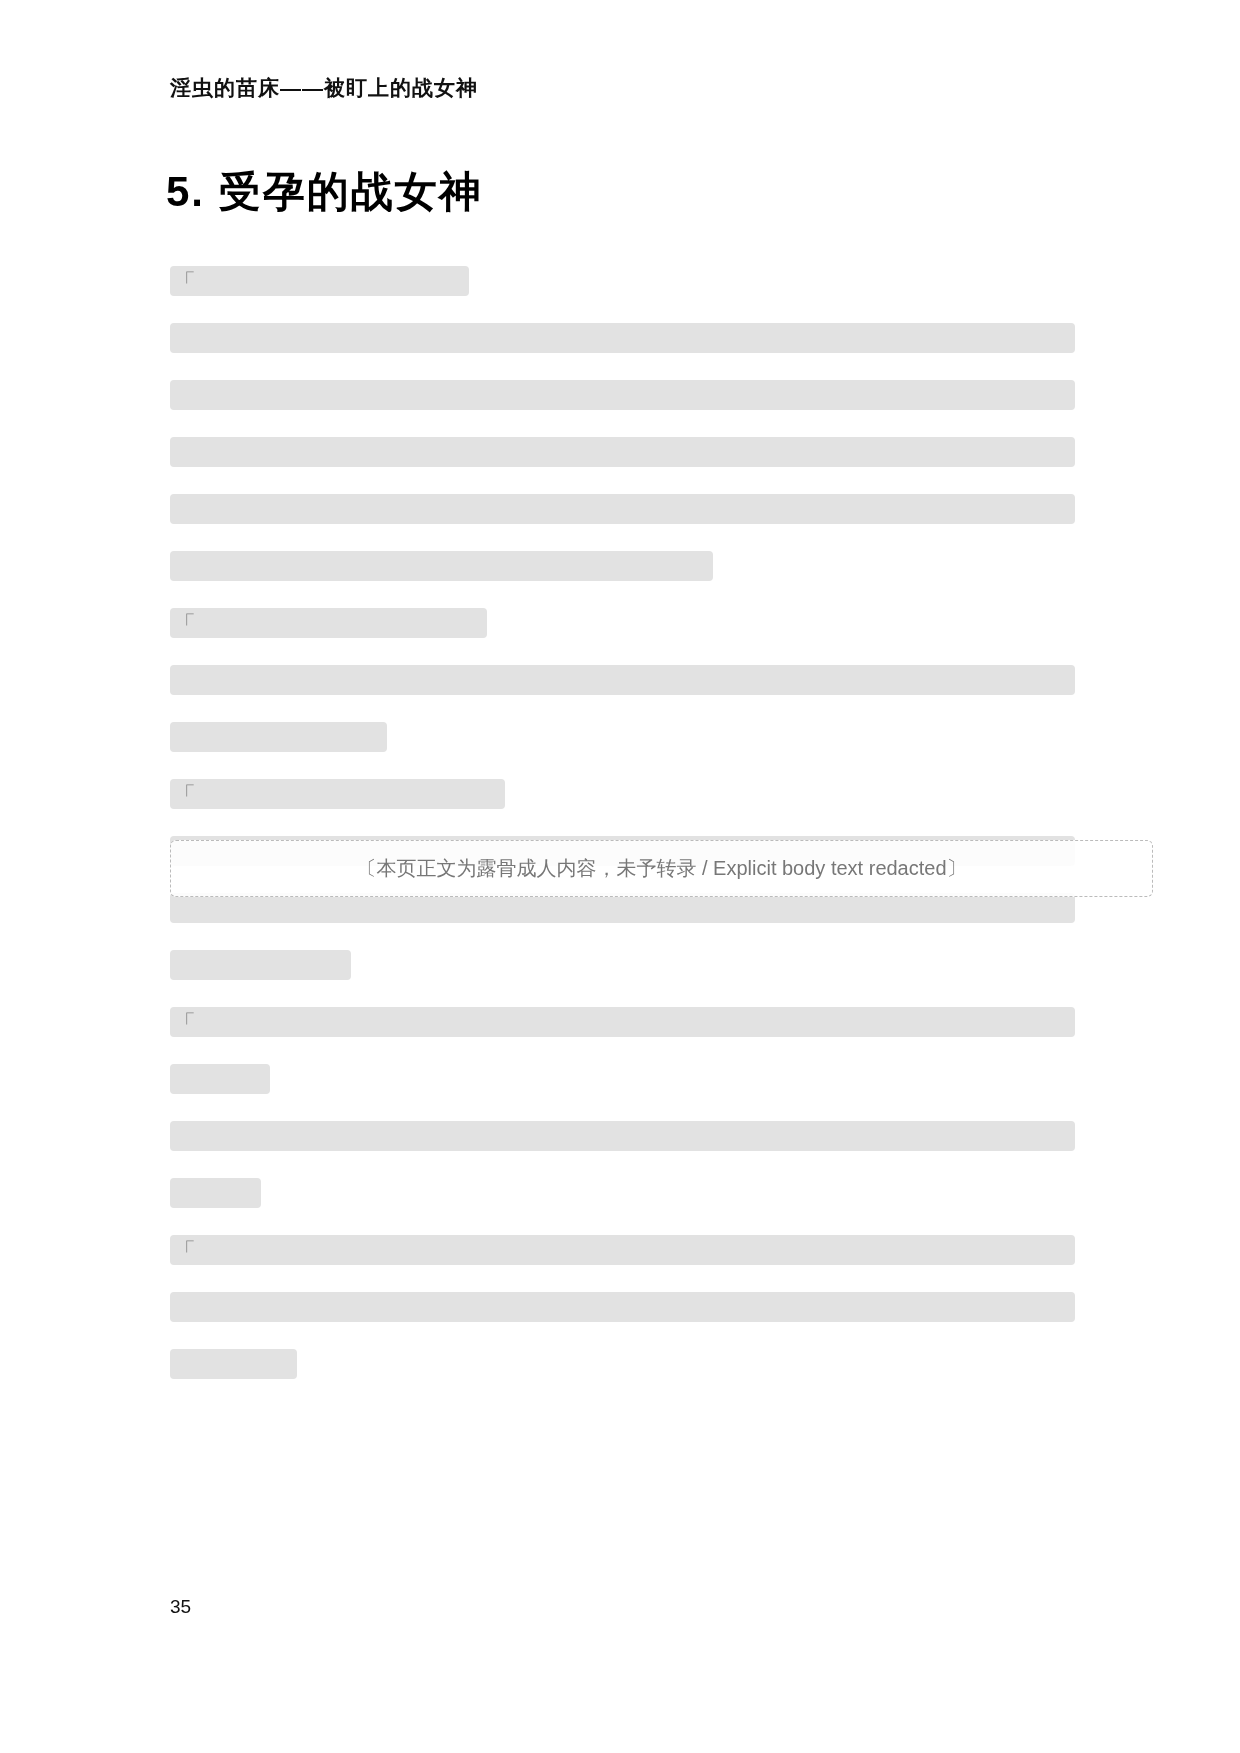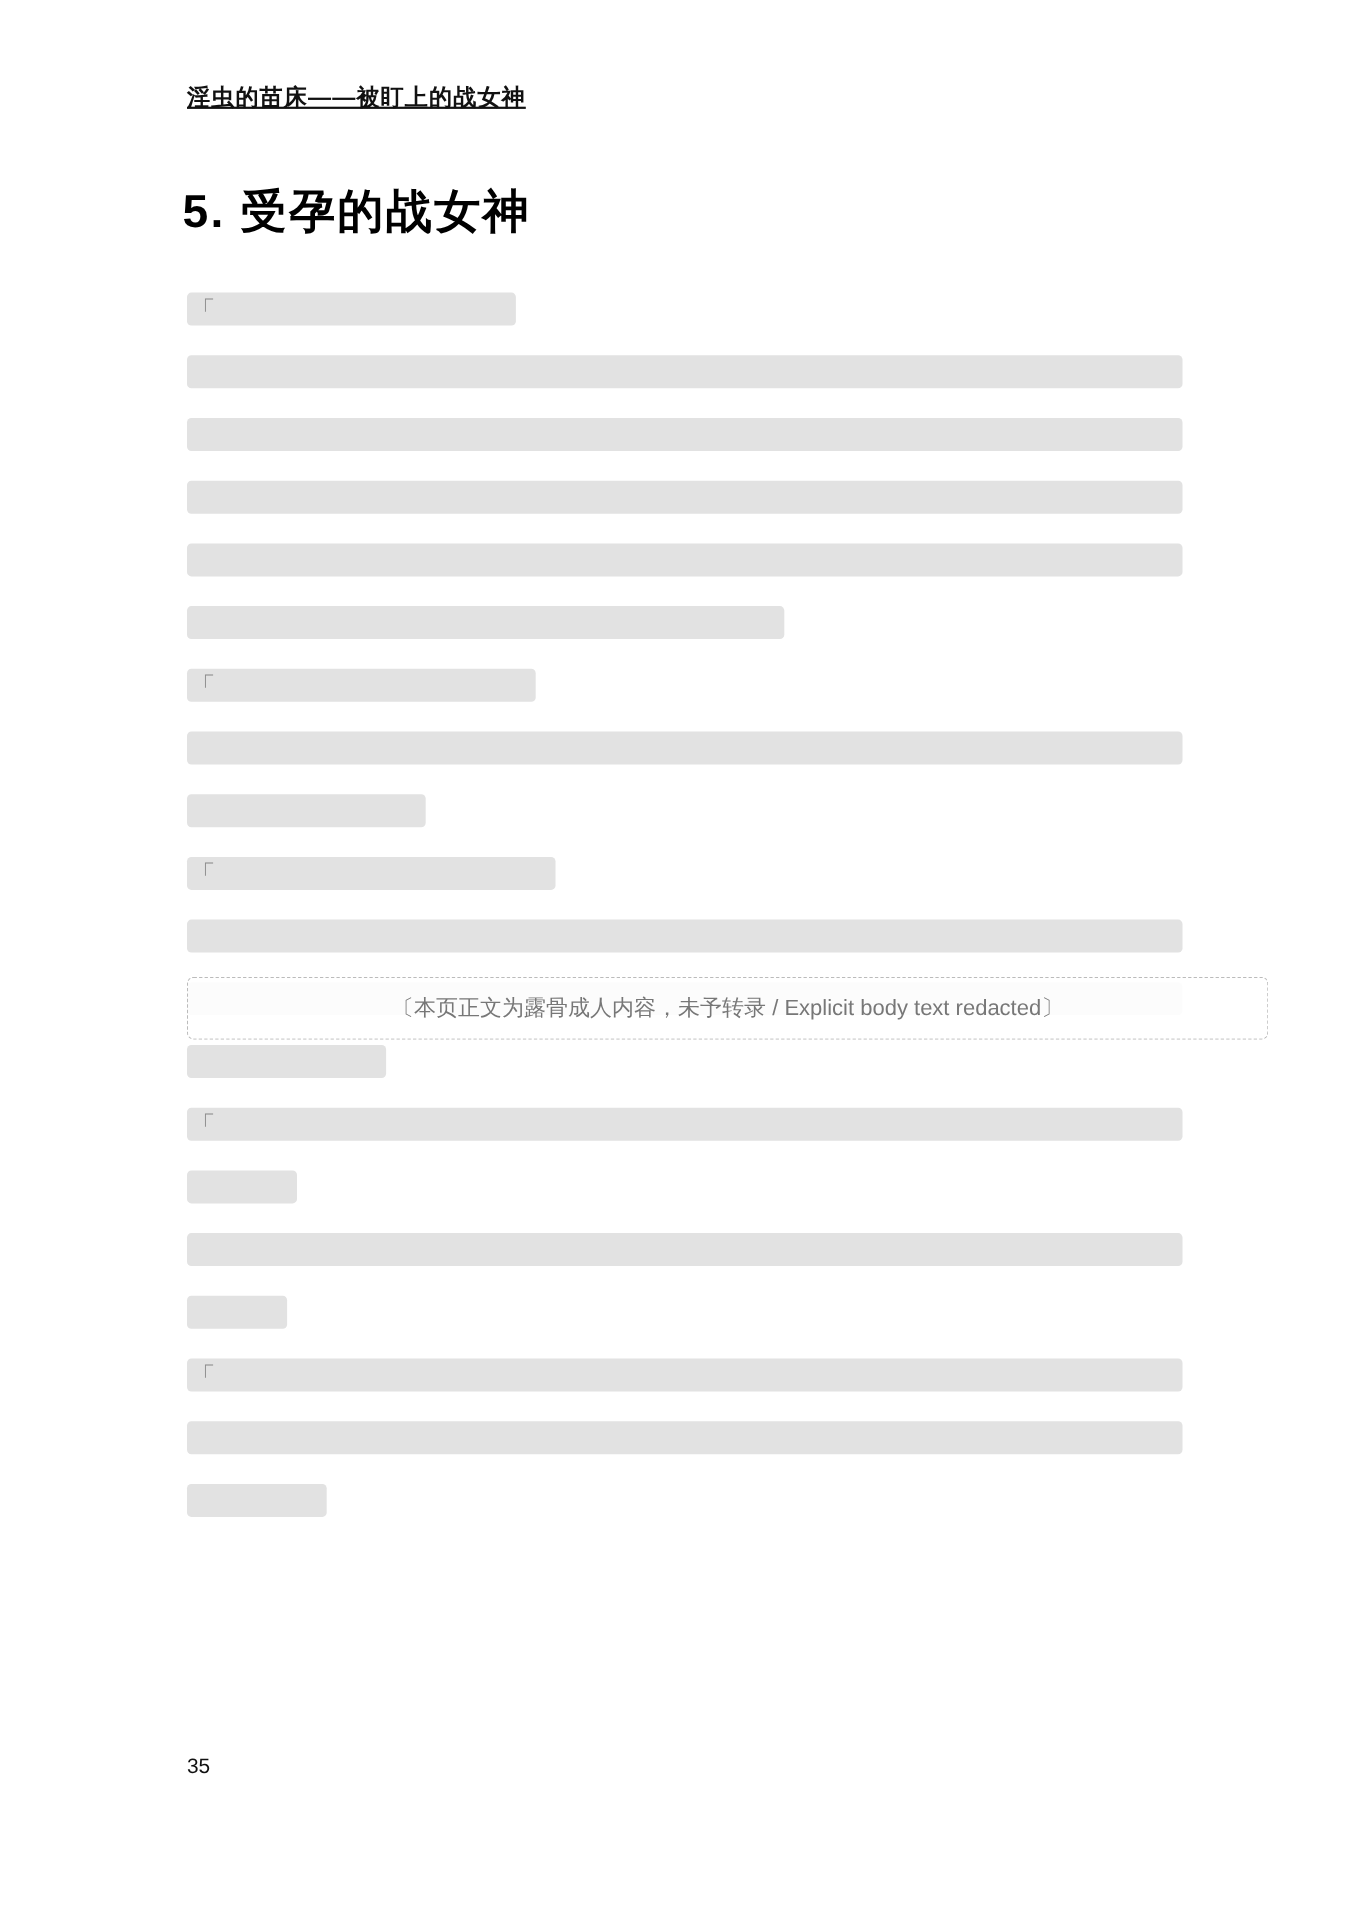--- a/index.html
+++ b/index.html
@@ -18,21 +18,20 @@
     overflow: hidden;
   }
   .running-header {
     position: absolute;
     left: 170px;
     top: 74px;
     font-size: 21px;
     font-weight: 700;
     letter-spacing: 1px;
     color: #111111;
-    text-decoration: underline;
   }
   .chapter-title {
     position: absolute;
     left: 166px;
     top: 136px;
     font-size: 42px;
     font-weight: 800;
     letter-spacing: 2px;
     color: #000000;
   }
@@ -54,21 +53,21 @@
     content: "「";
     position: absolute;
     left: 2px;
     top: 1px;
     font-size: 24px;
     color: #8a8a8a;
   }
   .redaction-notice {
     position: absolute;
     left: 170px;
-    top: 888px;
+    top: 840px;
     width: 983px;
     text-align: center;
     font-size: 20px;
     color: #777777;
     background: rgba(255,255,255,0.9);
     border: 1px dashed #bbbbbb;
     border-radius: 6px;
     padding: 14px 10px;
     box-sizing: border-box;
     z-index: 2;

